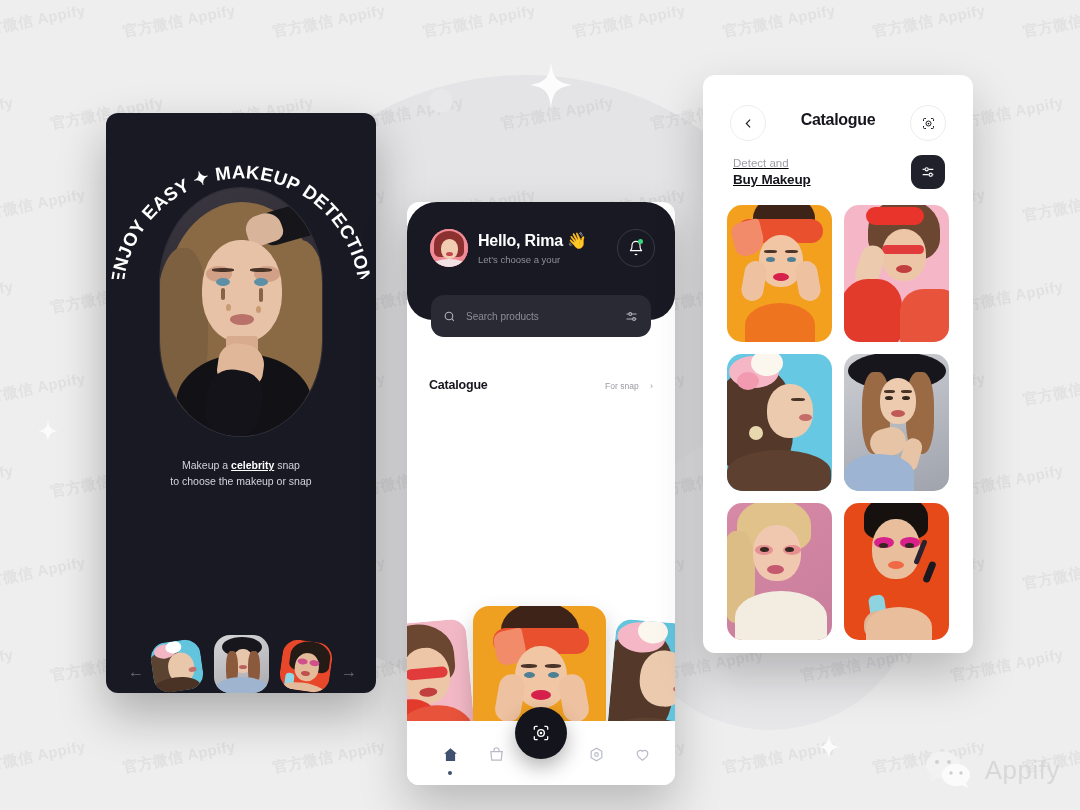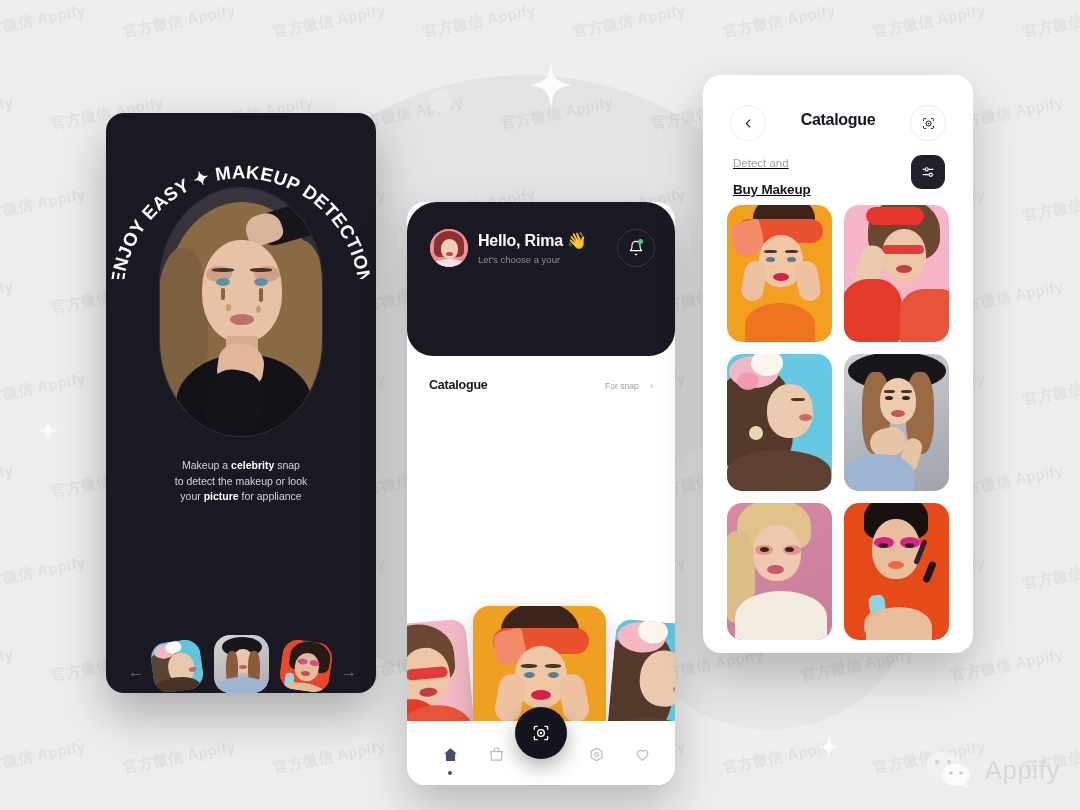--- a/index.html
+++ b/index.html
@@ -29,21 +29,21 @@
     transform: rotate(-11deg);
     white-space: nowrap;
     letter-spacing: .3px;
   }
 
   .sparkle { position: absolute; pointer-events: none; }
 
   
   .phone {
     position: absolute;
-    border-radius: 18px;
+    border-radius: 12px;
     overflow: hidden;
   }
 
   
   #phone1 {
     left: 106px; top: 113px; width: 270px; height: 580px;
     background: #191924;
     box-shadow: 0 22px 48px rgba(0,0,0,.28);
   }
   .arc-wrap { position: absolute; left: 0; top: 16px; width: 270px; height: 150px; }
@@ -53,42 +53,42 @@
     border-radius: 82px / 96px;
     overflow: hidden;
     border: 1px solid rgba(255,255,255,.10);
   }
 
   .p1-copy {
     position: absolute; left: 20px; top: 345px; width: 230px;
     text-align: center; color: #d3d3db;
     font-size: 10.5px; line-height: 15.5px;
   }
-  .p1-copy b { color: #fff; }
+  .p1-copy b { color: #fff; text-decoration: underline; }
 
   .thumbs { position: absolute; left: 0; top: 522px; width: 270px; height: 62px; }
   .thumb {
     position: absolute; border-radius: 16px; overflow: hidden;
   }
   .th1 { left: 46px; top: 6px; width: 50px; height: 50px; transform: rotate(-8deg); }
   .th2 { left: 108px; top: 0px; width: 55px; height: 58px; }
   .th3 { left: 175px; top: 6px; width: 50px; height: 50px; transform: rotate(8deg); }
   .arrow-l, .arrow-r {
     position: absolute; top: 28px; color: #6a6a78; font-size: 16px;
   }
   .arrow-l { left: 22px; } .arrow-r { left: 235px; }
 
   
   #phone2 {
     left: 407px; top: 202px; width: 268px; height: 583px;
     background: #ffffff;
     box-shadow: 0 22px 48px rgba(0,0,0,.22);
   }
   .p2-head {
-    position: absolute; left: 0; top: 0; width: 268px; height: 154px;
+    position: absolute; left: 0; top: 0; width: 268px; height: 118px;
     background: #191924;
     border-radius: 30px 30px 26px 26px;
   }
   .avatar {
     position: absolute; left: 23px; top: 27px; width: 38px; height: 38px;
     border-radius: 50%; overflow: hidden; background: #f08a95;
   }
   .greet { position: absolute; left: 71px; top: 29px; }
   .greet .hi { color: #fff; font-size: 16px; font-weight: bold; letter-spacing: -.2px; }
   .greet .sub { color: #8f8f9c; font-size: 9.5px; margin-top: 4px; }
@@ -154,21 +154,21 @@
     display:flex; align-items:center; justify-content:center; cursor:pointer;
   }
   .cb-back { left: 27px; top: 0; }
   .cb-scan { right: 27px; top: 0; }
   .p3-title {
     position: absolute; left: 0; top: 6px; width: 270px; text-align: center;
     font-size: 16px; font-weight: bold; color: #15151d; letter-spacing: -.3px;
   }
   .p3-sub { position: absolute; left: 30px; top: 82px; text-decoration: underline; }
   .p3-sub .l1 { font-size: 11.5px; color: #9d9da6; }
-  .p3-sub .l2 { font-size: 13.5px; color: #15151d; font-weight: bold; margin-top: 13px; letter-spacing:-.2px;}
+  .p3-sub .l2 { font-size: 13.5px; color: #15151d; font-weight: bold; margin-top: 3px; letter-spacing:-.2px;}
   .filter-btn {
     position: absolute; right: 28px; top: 80px; width: 34px; height: 34px;
     border-radius: 11px; background: #21212c;
     display:flex; align-items:center; justify-content:center; cursor:pointer;
   }
   .grid3 {
     position: absolute; left: 24px; top: 130px; width: 222px;
     display: grid; grid-template-columns: repeat(2, 105px);
     gap: 12px;
   }
@@ -331,24 +331,21 @@
 
       <div style="position:absolute;left:58px;top:156px;width:46px;height:40px;background:#e0b799;border-radius:18px 20px 12px 12px;transform:rotate(8deg);"></div>
       <div style="position:absolute;left:46px;top:182px;width:56px;height:66px;background:#14131a;border-radius:24px;transform:rotate(10deg);"></div>
     </div>
   </div>
 
   <div class="p1-copy">
     <div>
       <span>Makeup a </span><b>celebrity</b><span> snap</span>
     </div>
-    <div>to detect the makeup  or look</div>
-    <div>
-      <span>your </span><b>picture</b><span> for appliance</span>
-    </div>
+    <div>to choose the makeup  or snap</div>
   </div>
 
   <div class="thumbs">
     <span class="arrow-l">←</span>
 
     <div class="thumb th1">
       <div class="ph" style="background:#63c4de;">
         <div class="hair" style="left:-8px;top:8px;width:46px;height:46px;background:#5a4330;border-radius:50%;"></div>
         <div class="face" style="left:16px;top:12px;width:26px;height:30px;background:#e9c7ab;"></div>
         <div style="position:absolute;left:4px;top:2px;width:22px;height:14px;background:#f3b6c4;border-radius:50%;"></div>
@@ -407,20 +404,32 @@
     </div>
 
     <div class="bell">
       <svg width="16" height="16" viewBox="0 0 24 24" fill="none" stroke="#ffffff" stroke-width="1.7">
         <path d="M18 8a6 6 0 10-12 0c0 7-3 8-3 8h18s-3-1-3-8"></path>
         <path d="M13.7 21a2 2 0 01-3.4 0"></path>
       </svg>
       <span class="bell-dot"></span>
     </div>
 
+    <div class="searchbar">
+      <svg width="13" height="13" viewBox="0 0 24 24" fill="none" stroke="#b4b4bd" stroke-width="2">
+        <circle cx="11" cy="11" r="7"></circle>
+          <path d="M20 20l-3.5-3.5"></path>
+      </svg>
+      <span class="search-ph">Search products</span>
+      <svg width="15" height="15" viewBox="0 0 24 24" fill="none" stroke="#b4b4bd" stroke-width="1.7">
+        <path d="M4 8h4M12 8h8M4 16h10M18 16h2"></path>
+        <circle cx="10" cy="8" r="2.2"></circle>
+          <circle cx="16" cy="16" r="2.2"></circle>
+      </svg>
+    </div>
   </div>
 
   <div class="sec-head" style="top:176px;">
     <span class="sec-title">Catalogue</span>
     <span class="sec-more">
       <span>For snap</span>
       <span class="chev">›</span>
     </span>
   </div>
 

